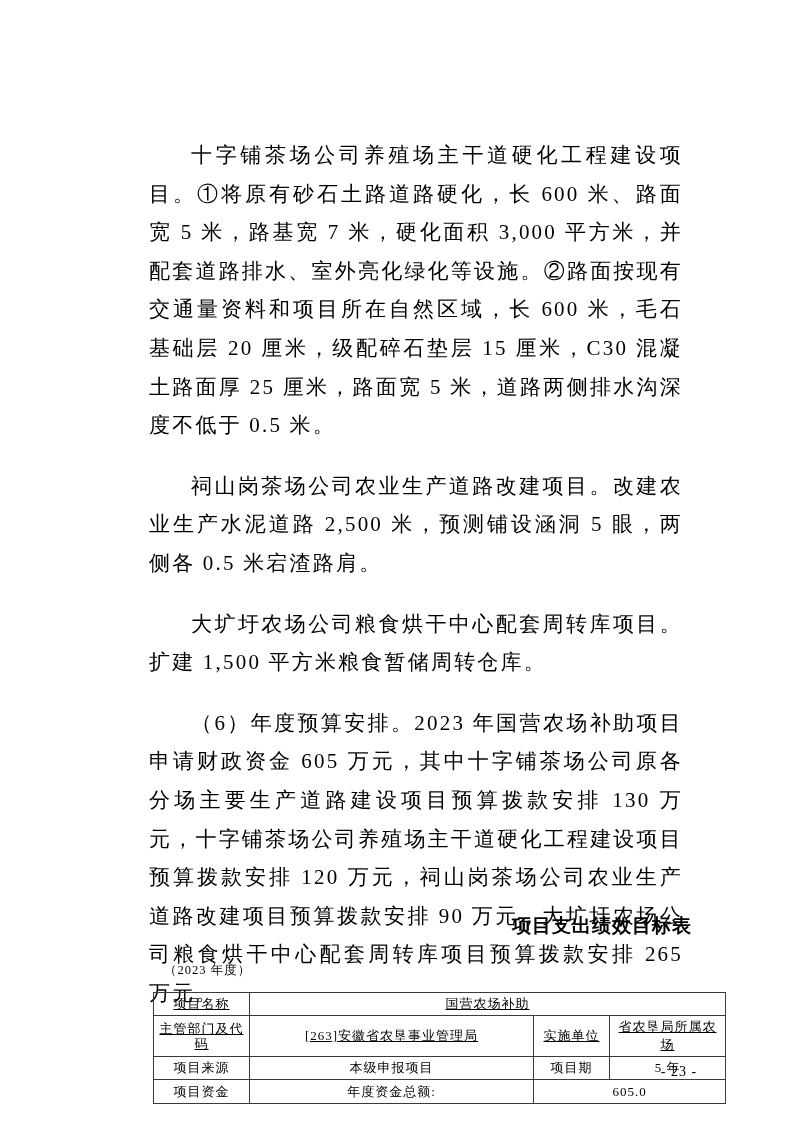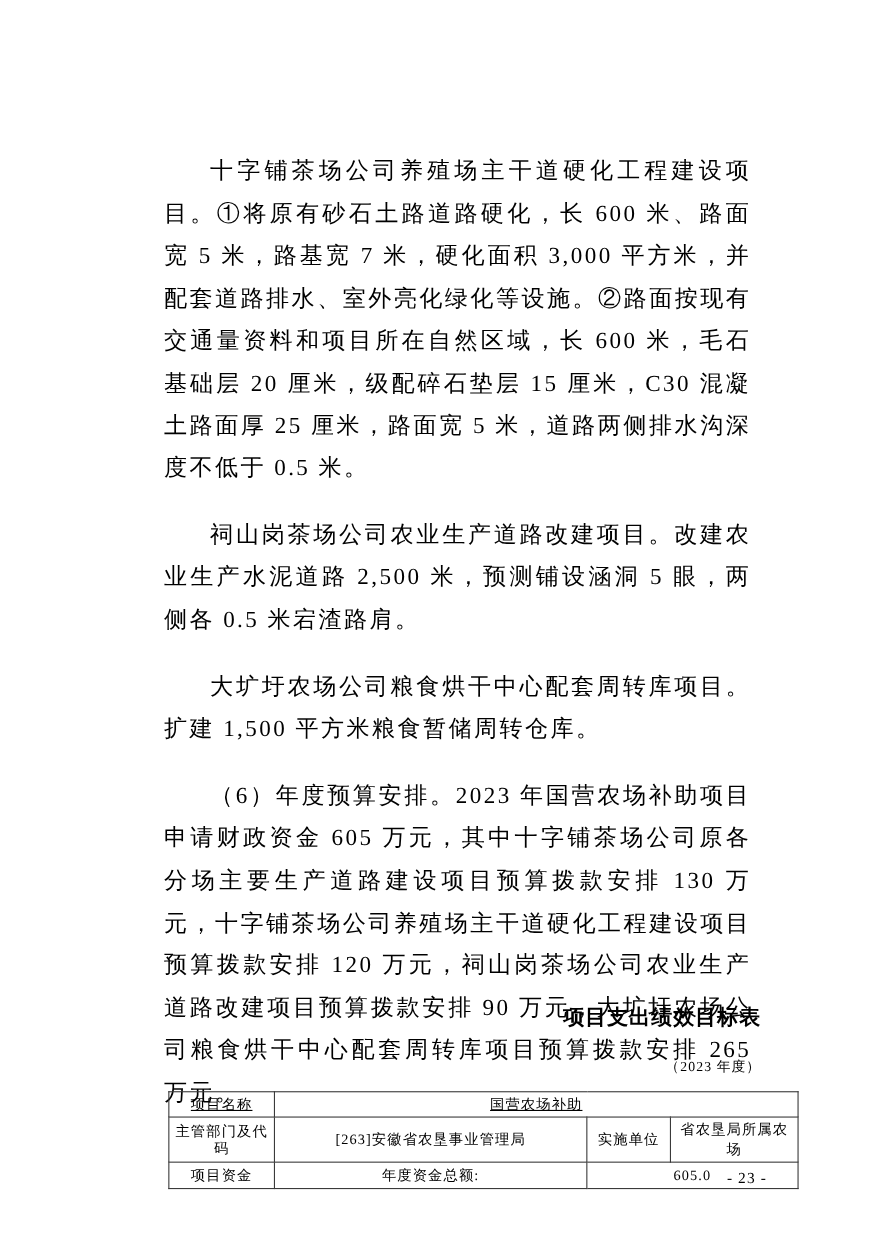--- a/index.html
+++ b/index.html
@@ -36,21 +36,21 @@
   }
   .table-title {
     text-align: right;
     font-family: "Liberation Sans", "DejaVu Sans", sans-serif;
     font-weight: bold;
     font-size: 19px;
     line-height: 25px;
     letter-spacing: 1px;
   }
   .table-subtitle {
-    text-align: right;
+    text-align: left;
     font-size: 12.5px;
     line-height: 16px;
     margin-top: 2px;
     letter-spacing: 1px;
   }
   table.target-table {
     width: 572px;
     border-collapse: collapse;
     table-layout: fixed;
     margin-top: 3px;
@@ -58,21 +58,21 @@
   table.target-table td {
     border: 1px solid #3a3a3a;
     font-size: 13px;
     letter-spacing: 1px;
     text-align: center;
     vertical-align: middle;
     padding: 2px 4px;
     overflow: hidden;
   }
   tr.r1 { height: 23px; text-decoration: underline; }
-  tr.r2 { height: 36px; }
+  tr.r2 { height: 36px; text-decoration: underline; }
   tr.r3 { height: 23px; }
   tr.r4 { height: 24px; }
   td.wrap-label { padding: 2px 10px; line-height: 15px; word-break: break-all; }
   td.cell-left  { text-align: left;  padding-left: 14px; }
   td.cell-right { text-align: right; padding-right: 7px; }
   .page-number {
     position: absolute;
     top: 1031px; left: 614px;
     width: 86px;
     text-align: center;
@@ -107,20 +107,26 @@
         <tr class="r1">
           <td>项目名称</td>
           <td colspan="3">国营农场补助</td>
         </tr>
         <tr class="r2">
           <td class="wrap-label">主管部门及代码</td>
           <td>[263]安徽省农垦事业管理局</td>
           <td>实施单位</td>
           <td>省农垦局所属农场</td>
         </tr>
+        <tr class="r3">
+          <td>项目来源</td>
+          <td>本级申报项目</td>
+          <td>项目期</td>
+          <td>5 年</td>
+        </tr>
         <tr class="r4">
           <td>项目资金</td>
           <td class="cell-left">年度资金总额:</td>
           <td colspan="2" class="cell-right">605.0</td>
         </tr>
       </tbody>
     </table>
   </div>
 
   <div class="page-number">- 23 -</div>

